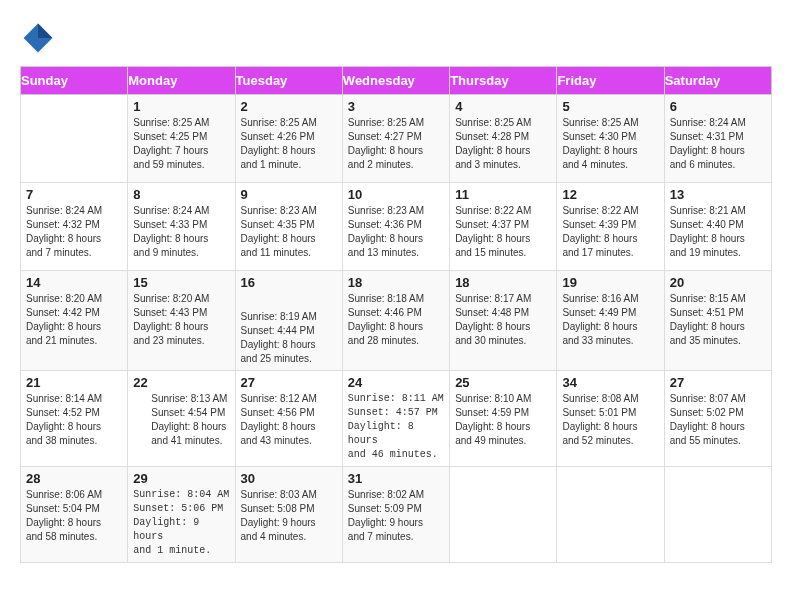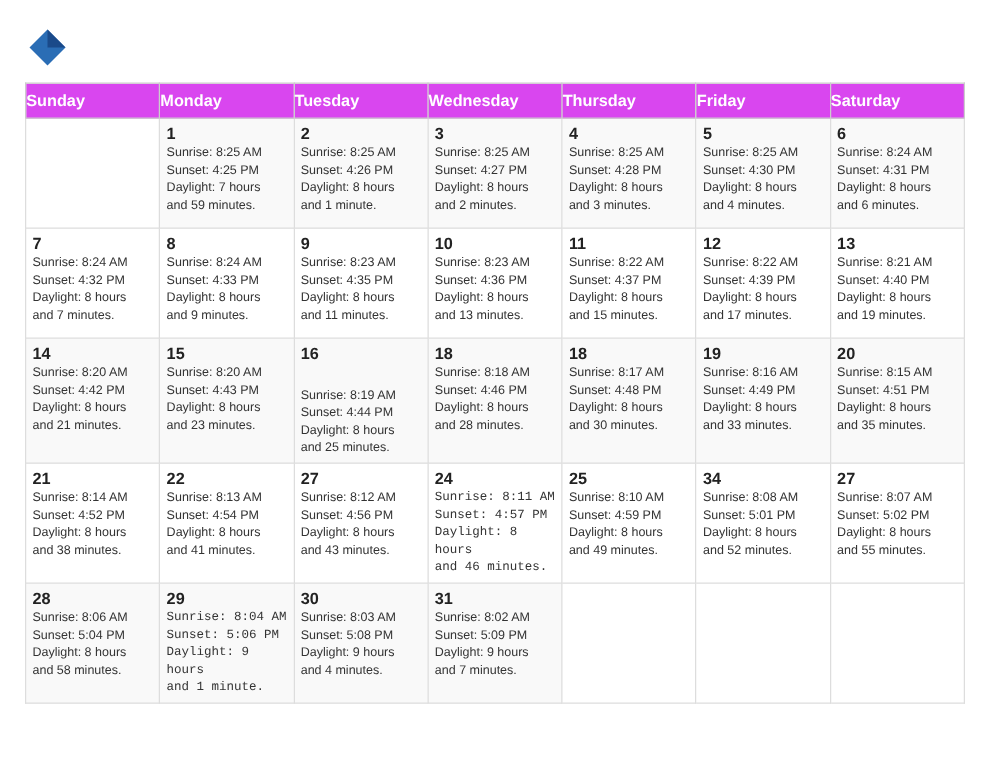--- a/index.html
+++ b/index.html
@@ -268,21 +268,21 @@
       <tr>
         <td>
           <span class="day-num">21</span>
           <div class="day-info" style="white-space: pre-line;">Sunrise: 8:14 AM
 Sunset: 4:52 PM
 Daylight: 8 hours
 and 38 minutes.</div>
         </td>
         <td>
           <span class="day-num">22</span>
-          <div class="day-info" style="white-space: pre-line;">Sunrise: 8:13 AM
+          <div class="day-info" style="white-space: pre-line; margin-left: 18px;">Sunrise: 8:13 AM
 Sunset: 4:54 PM
 Daylight: 8 hours
 and 41 minutes.</div>
         </td>
         <td>
           <span class="day-num">27</span>
           <div class="day-info" style="white-space: pre-line;">Sunrise: 8:12 AM
 Sunset: 4:56 PM
 Daylight: 8 hours
 and 43 minutes.</div>

